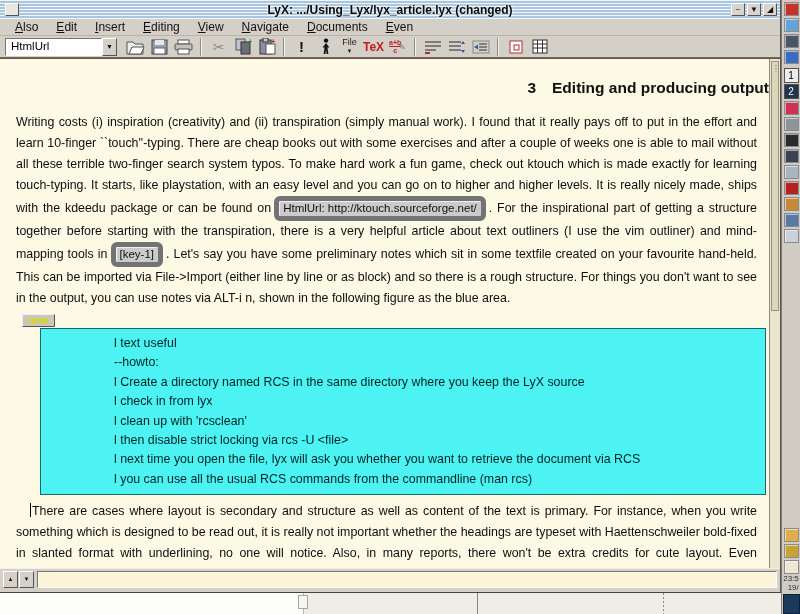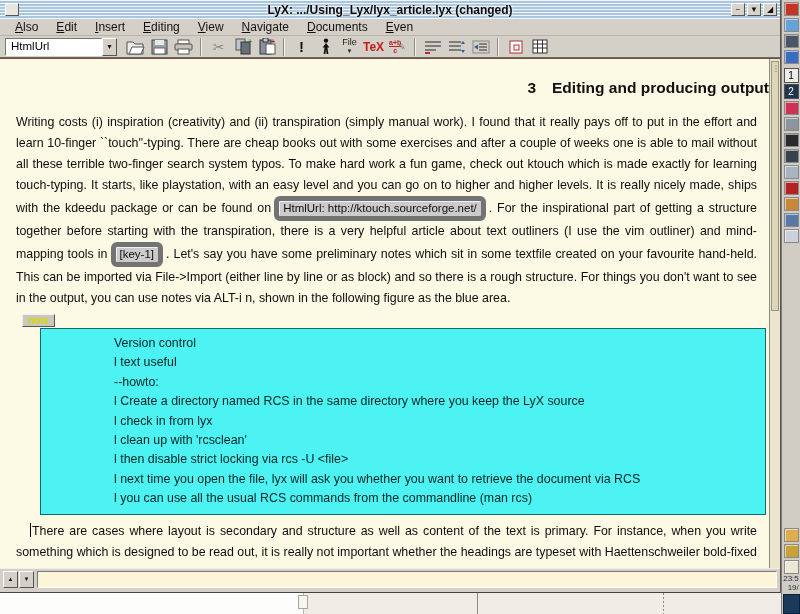--- a/index.html
+++ b/index.html
@@ -298,21 +298,20 @@
           <span class="sec-num">3</span><span>Editing and producing output</span>
         </h2>
 
         <p class="para"><span>Writing costs (i) inspiration (creativity) and (ii) transpiration (simply manual work). I found that it really pays off to put in the effort and learn 10-finger ``touch''-typing. There are cheap books out with some exercises and after a couple of weeks one is able to mail without all these terrible two-finger search system typos. To make hard work a fun game, check out ktouch which is made exactly for learning touch-typing. It starts, like playstation, with an easy level and you can go on to higher and higher levels. It is really nicely made, ships with the kdeedu package or can be found on</span><span class="inset">HtmlUrl: http://ktouch.sourceforge.net/</span><span>. For the inspirational part of getting a structure together before starting with the transpiration, there is a very helpful article about text outliners (I use the vim outliner) and mind-mapping tools in</span><span class="inset">[key-1]</span><span>. Let's say you have some preliminary notes which sit in some textfile created on your favourite hand-held. This can be imported via File-&gt;Import (either line by line or as block) and so there is a rough structure. For things you don't want to see in the output, you can use notes via ALT-i n, shown in the following figure as the blue area.</span></p>
 
         <div>
           <span class="note-tag">note</span>
         </div>
 
         <div class="note-box">
-          <div class="note-line">Version control</div>
           <div class="note-line">l text useful</div>
           <div class="note-line">--howto:</div>
           <div class="note-line">l Create a directory named RCS in the same directory where you keep the LyX source</div>
           <div class="note-line">l check in from lyx</div>
           <div class="note-line">l clean up with 'rcsclean'</div>
           <div class="note-line">l then disable strict locking via rcs -U &lt;file&gt;</div>
           <div class="note-line">l next time you open the file, lyx will ask you whether you want to retrieve the document via RCS</div>
           <div class="note-line">l you can use all the usual RCS commands from the commandline (man rcs)</div>
         </div>
 

